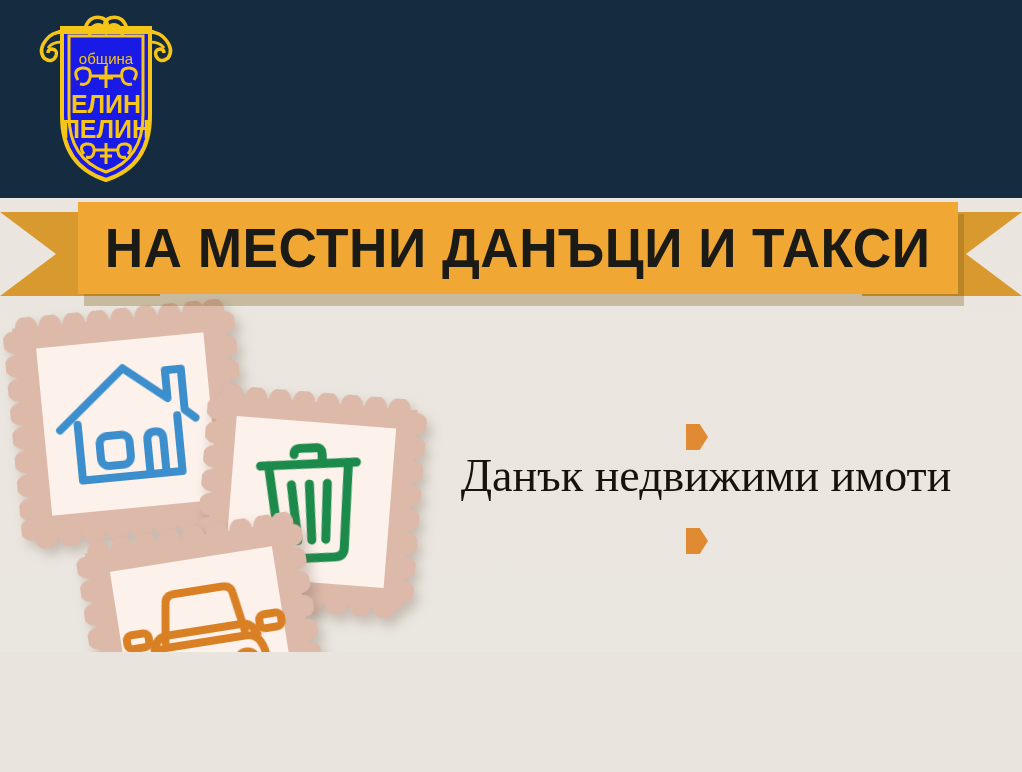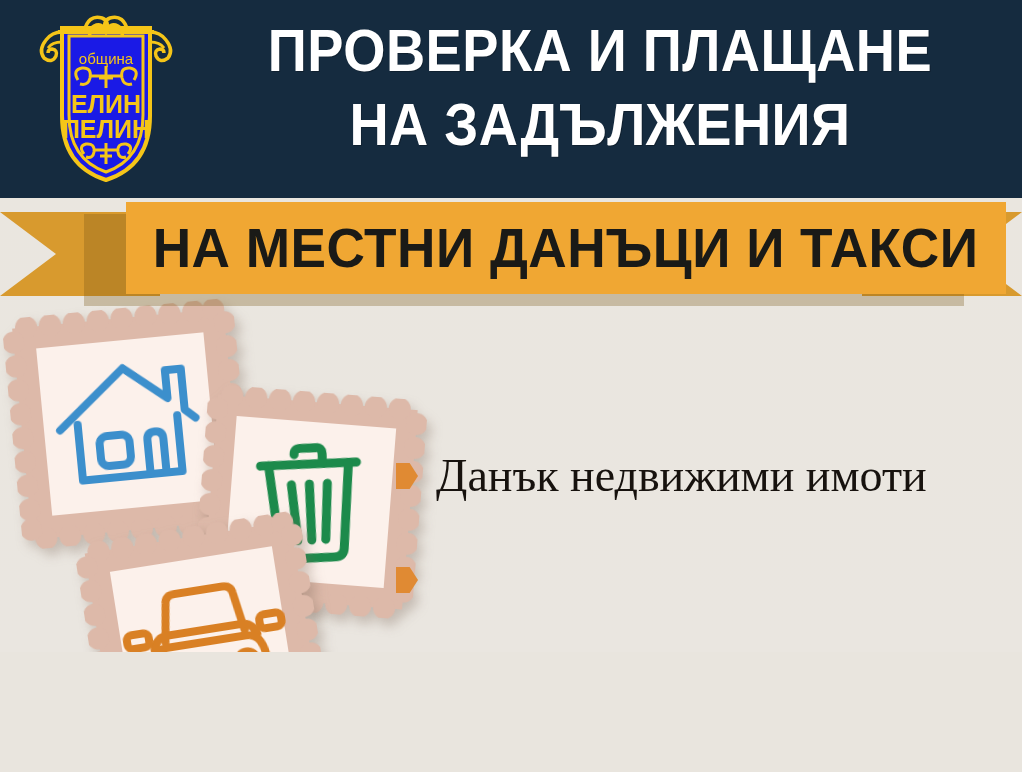--- a/index.html
+++ b/index.html
@@ -103,21 +103,20 @@
   .ribbon-panel {
     position: absolute;
     left: 78px;
     top: 4px;
     width: 880px;
     height: 92px;
     background: #f0a733;
     display: flex;
     align-items: center;
     justify-content: center;
-    margin-left: 48px;
   }
 
   .ribbon-text {
     font-family: "Liberation Sans", sans-serif;
     font-weight: bold;
     font-size: 56px;
     line-height: 56px;
     color: #1a1a17;
     letter-spacing: 0.5px;
     transform: scaleX(0.95);
@@ -149,20 +148,21 @@
     left: 396px;
     top: 424px;
     width: 620px;
     z-index: 12;
   }
 
   .list-item {
     display: flex;
     align-items: center;
     height: 104px;
+    flex-direction: column;
   }
 
   .bullet {
     flex: 0 0 auto;
     width: 22px;
     height: 26px;
     margin-right: 18px;
     background: #e08a33;
     clip-path: polygon(0 0, 62% 0, 100% 50%, 62% 100%, 0 100%);
   }
@@ -217,24 +217,20 @@
         <g fill="none" stroke="#F5C518" stroke-width="3">
           <path d="M62 148 Q56 140 64 138 Q73 137 72 146 Q71 153 64 151"></path>
           <path d="M106 148 Q112 140 104 138 Q95 137 96 146 Q97 153 104 151"></path>
           <path d="M72 144 L96 144"></path>
           <path d="M84 137 L84 158"></path>
           <path d="M78 150 L90 150"></path>
         </g>
       </svg>
     </div>
 
-    <div class="title-block">
-      <div class="title-line">ПРОВЕРКА И ПЛАЩАНЕ</div>
-      <div class="title-line">НА ЗАДЪЛЖЕНИЯ</div>
-    </div>
   </div>
 
   <div class="ribbon">
     <div class="ribbon-tail left"></div>
     <div class="ribbon-tail right"></div>
     <div class="ribbon-shadow"></div>
     <div class="ribbon-panel">
       <span class="ribbon-text">НА МЕСТНИ ДАНЪЦИ И ТАКСИ</span>
     </div>
   </div>

